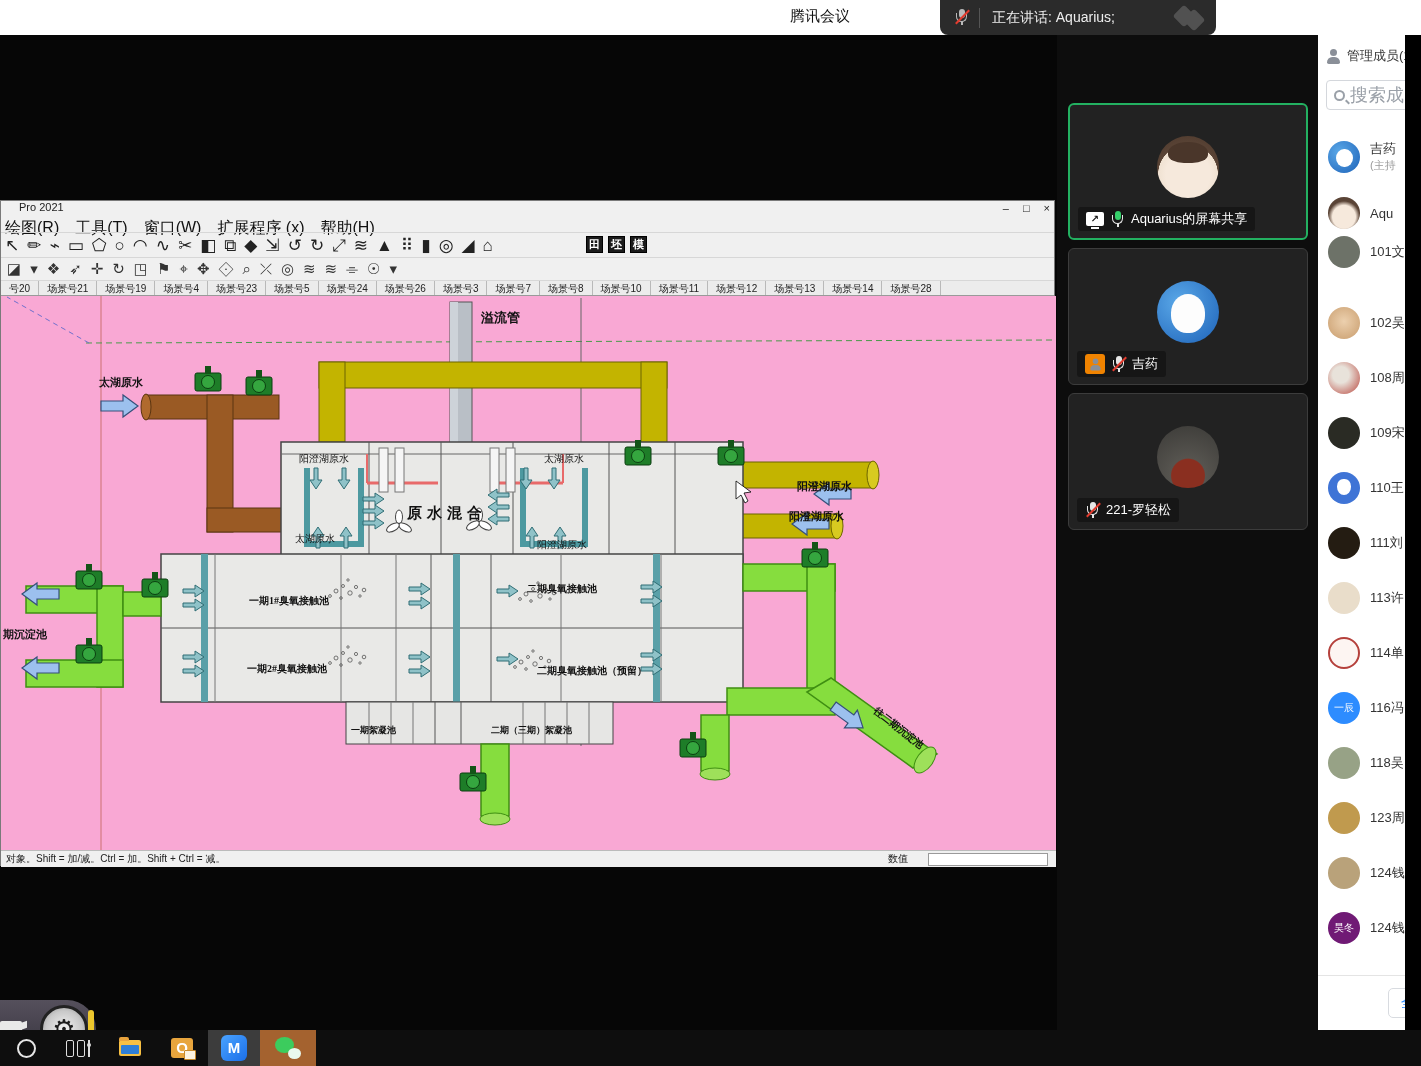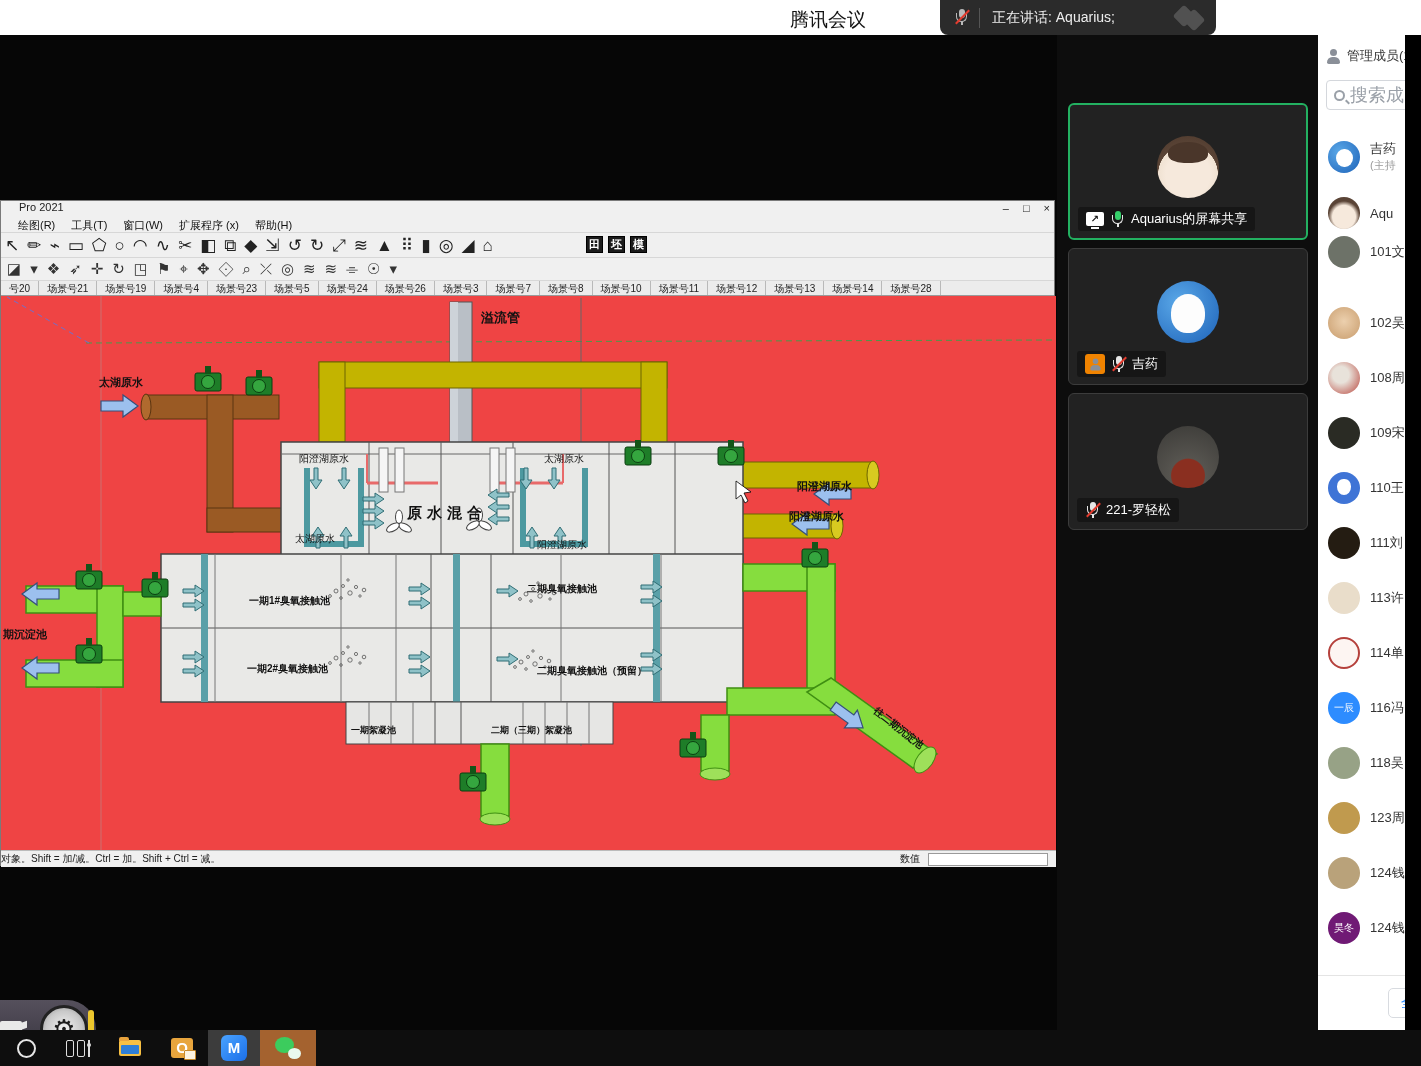--- a/index.html
+++ b/index.html
@@ -2,52 +2,52 @@
 <html><head>
 <meta charset="utf-8">
 <style>
   * { margin:0; padding:0; box-sizing:border-box; }
   html,body { width:1421px; height:1066px; overflow:hidden; background:#000;
     font-family:"Liberation Sans","DejaVu Sans",sans-serif; }
   .abs { position:absolute; }
 
   
   #topstrip { left:0; top:0; width:1421px; height:35px; background:#fff; }
-  #app-title { left:790px; top:7px; font-size:19px; color:#111; }
+  #app-title { left:790px; top:7px; font-size:15px; color:#111; }
   #speakbar { left:940px; top:0; width:276px; height:35px; background:#2b2b2b; border-radius:0 0 8px 8px;
     display:flex; align-items:center; color:#eee; font-size:14px; }
   #speakbar .mic { margin:0 10px 0 14px; }
   #speakbar .div { width:1px; height:20px; background:#555; margin-right:12px; }
   #speakbar .logo { margin-left:auto; margin-right:14px; opacity:.18; display:flex; }
   #speakbar .logo i { width:16px; height:16px; background:#fff; border-radius:3px; transform:rotate(45deg); display:block; }
   #speakbar .logo i+i { margin-left:-6px; margin-top:4px; }
 
   
   #sharearea { left:0; top:35px; width:1057px; height:995px; background:#060606; }
 
   
   #su { left:0; top:165px; width:1055px; height:666px; background:#f0f0f0; border:1px solid #7a7a7a; }
   #su-title { left:0; top:0; width:100%; height:17px; font-size:11px; color:#222; padding-left:18px; }
   #su-winbtns { right:4px; top:1px; display:flex; gap:14px; font-size:11px; color:#222; }
   #su-winbtns span { cursor:default; }
-  #su-menu { left:17px; top:17px; display:flex; gap:16px; font-size:11px; color:#111; }
+  #su-menu { left:4px; top:17px; display:flex; gap:16px; font-size:16px; color:#111; }
   #su-tb1 { left:0; top:31px; width:100%; height:26px; border-top:1px solid #d7d7d7; border-bottom:1px solid #d7d7d7;
     font-size:17px; color:#222; letter-spacing:8px; padding:2px 0 0 4px; white-space:nowrap; overflow:hidden;}
   #su-plugins { left:585px; top:35px; display:flex; gap:5px; }
   #su-plugins b { width:17px; height:17px; background:#1b1b1b; color:#fff; font-size:11px; font-weight:700;
     display:flex; align-items:center; justify-content:center; border:1px solid #000; }
   #su-tb2 { left:0; top:57px; width:100%; height:23px; font-size:15px; color:#333; letter-spacing:9px;
     padding:2px 0 0 6px; border-bottom:1px solid #d7d7d7; white-space:nowrap; overflow:hidden; }
   #su-tabs { left:0; top:80px; width:100%; height:15px; display:flex; font-size:10px; color:#222;
     background:#ececec; border-bottom:1px solid #9a9a9a; overflow:hidden; }
   #su-tabs span { padding:1px 8px; border-right:1px solid #b9b9b9; white-space:nowrap; }
-  #su-view { left:0; top:95px; width:1055px; height:554px; background:#ef4444; }
+  #su-view { left:0; top:95px; width:1055px; height:554px; background:#f9a8d4;font-family:Liberation Serif, serif; }
   #su-status { left:0; top:649px; width:1055px; height:17px; background:#f0f0f0; border-top:1px solid #bbb;
-    font-size:10px; color:#222; display:flex; align-items:center; }
-  #su-measure { position:absolute; right:8px; top:1px; display:flex; align-items:center; gap:8px; }
+    font-size:10px; color:#222; display:flex; align-items:center; padding-left:5px; }
+  #su-measure { position:absolute; right:8px; top:1px; display:flex; align-items:center; gap:20px; }
   #su-measure input { width:120px; height:13px; font-size:10px; border:1px solid #9a9a9a; background:#fff; }
 
   
   #gamebar { left:0; top:965px; width:96px; height:58px; background:linear-gradient(#55505c,#36323d);
     border-radius:0 30px 30px 0; display:flex; align-items:center; }
   #gamebar .yellow { position:absolute; right:2px; top:10px; width:6px; height:38px; background:#ecc62d; border-radius:3px; }
   #gamebar .gearbtn { position:absolute; right:8px; top:5px; width:48px; height:48px; border-radius:50%;
     background:radial-gradient(#f2f2f2,#c9c9c9 60%,#8a8a8a); border:3px solid #222;
     display:flex; align-items:center; justify-content:center; font-size:26px; color:#1d1d1d; }
   #watchchip { left:0; top:1003px; background:#ebebeb; color:#222; font-size:16px; padding:3px 10px 4px 6px;

